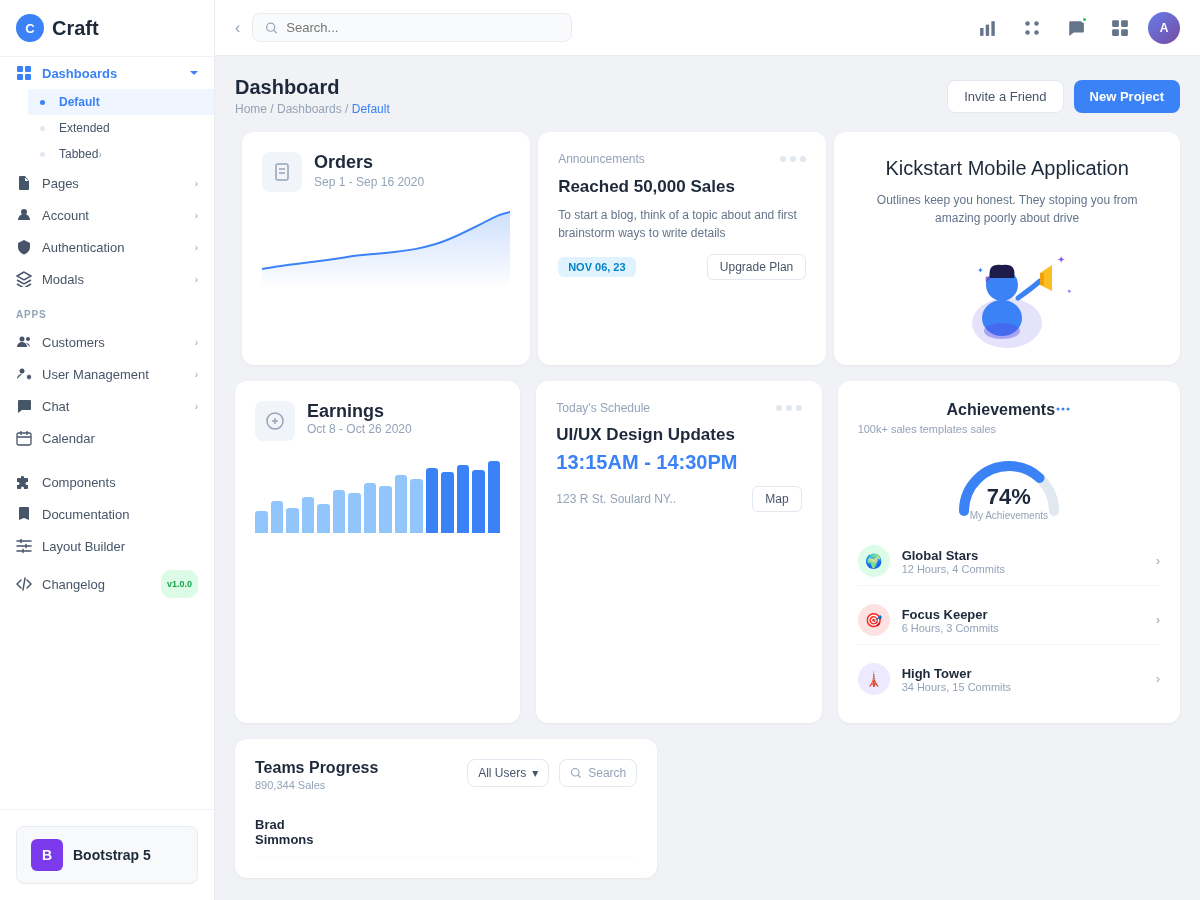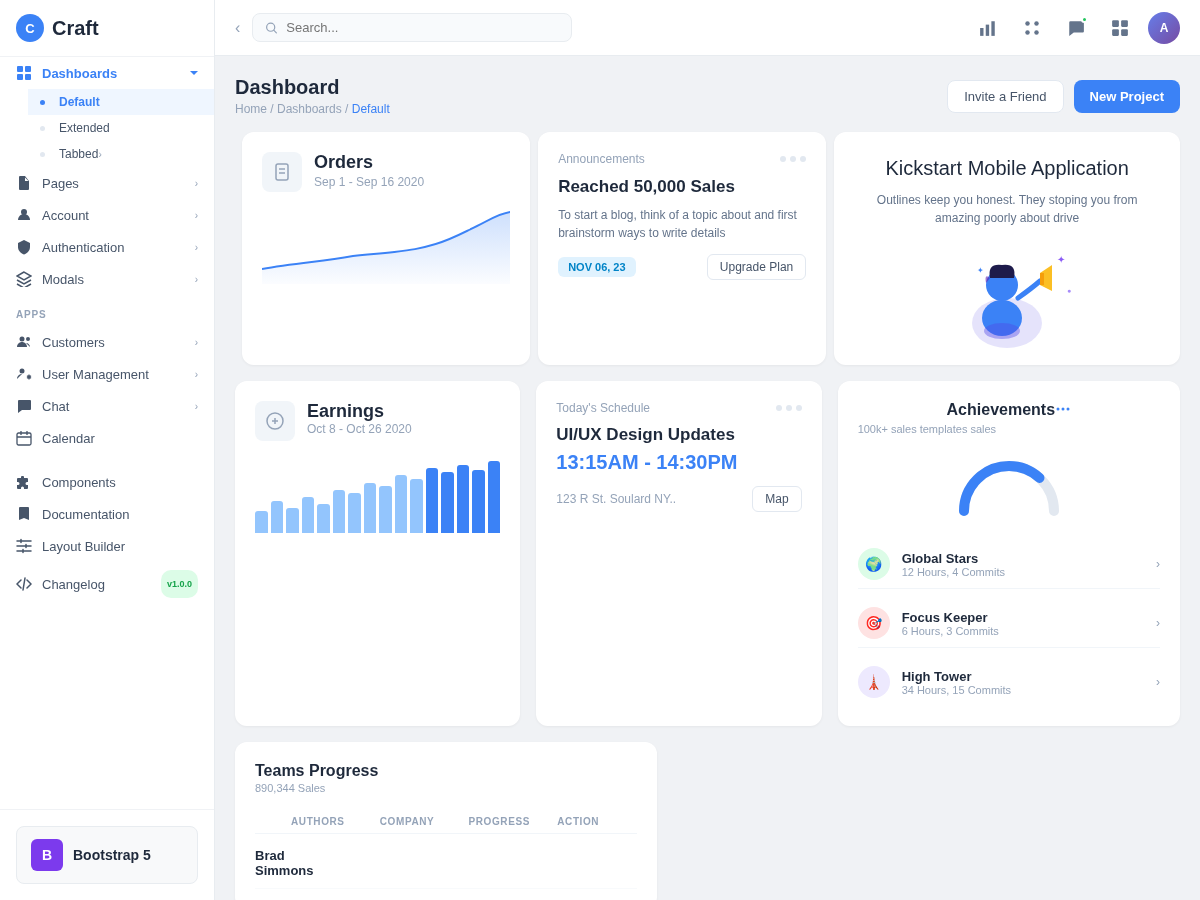--- a/index.html
+++ b/index.html
@@ -501,20 +501,24 @@
             </svg>
         </div>
         <div class="ach-subtitle">100k+ sales templates sales</div>
 
         <div class="gauge-container">
           <div style="text-align:center;">
             <svg class="gauge-svg" viewBox="0 0 120 70">
               <path d="M15 60 A45 45 0 0 1 105 60" stroke="#e2e8f0" stroke-width="10" fill="none" stroke-linecap="round"></path>
               <path d="M15 60 A45 45 0 0 1 105 60" stroke="#3b82f6" stroke-width="10" fill="none" stroke-linecap="round" stroke-dasharray="141" stroke-dashoffset="37"></path>
             </svg>
+            <div style="margin-top:-40px;">
+              <div class="ach-percent">74%</div>
+              <div class="ach-label-small">My Achievements</div>
+            </div>
           </div>
         </div>
 
         <div class="ach-items">
           <div class="ach-item">
             <div class="ach-item-icon" style="background:#dcfce7;">🌍</div>
             <div class="ach-item-info">
               <div class="ach-item-name">Global Stars</div>
               <div class="ach-item-sub">12 Hours, 4 Commits</div>
             </div>
@@ -541,29 +545,35 @@
     </div>
 
     <div style="display:grid;grid-template-columns:1fr 1.2fr;gap:16px;">
 
       <div class="card teams-card">
         <div class="teams-header">
           <div>
             <div class="teams-title">Teams Progress</div>
             <div class="teams-subtitle">890,344 Sales</div>
           </div>
-        </div>
-
-        <div class="table-header">
-          <div></div>
-          <div class="th">AUTHORS</div>
-          <div class="th">COMPANY</div>
-          <div class="th">PROGRESS</div>
-          <div class="th">ACTION</div>
-        </div>
+          <div class="teams-controls">
+            <div class="select-box">
+              <span>All Users</span>
+              <span>▾</span>
+            </div>
+            <div class="search-teams">
+              <svg width="12" height="12" viewBox="0 0 16 16" fill="#94a3b8">
+                  <circle cx="7" cy="7" r="5" stroke="#94a3b8" stroke-width="1.5" fill="none"></circle>
+                  <path d="M11 11l3 3" stroke="#94a3b8" stroke-width="1.5"></path>
+                </svg>
+              <span>Search</span>
+            </div>
+          </div>
+        </div>
+
 
         <div class="table-row-item">
 
           <div class="author-info">
 
             <div>
               <div class="author-name">Brad Simmons</div>
 
             </div>
           </div>

